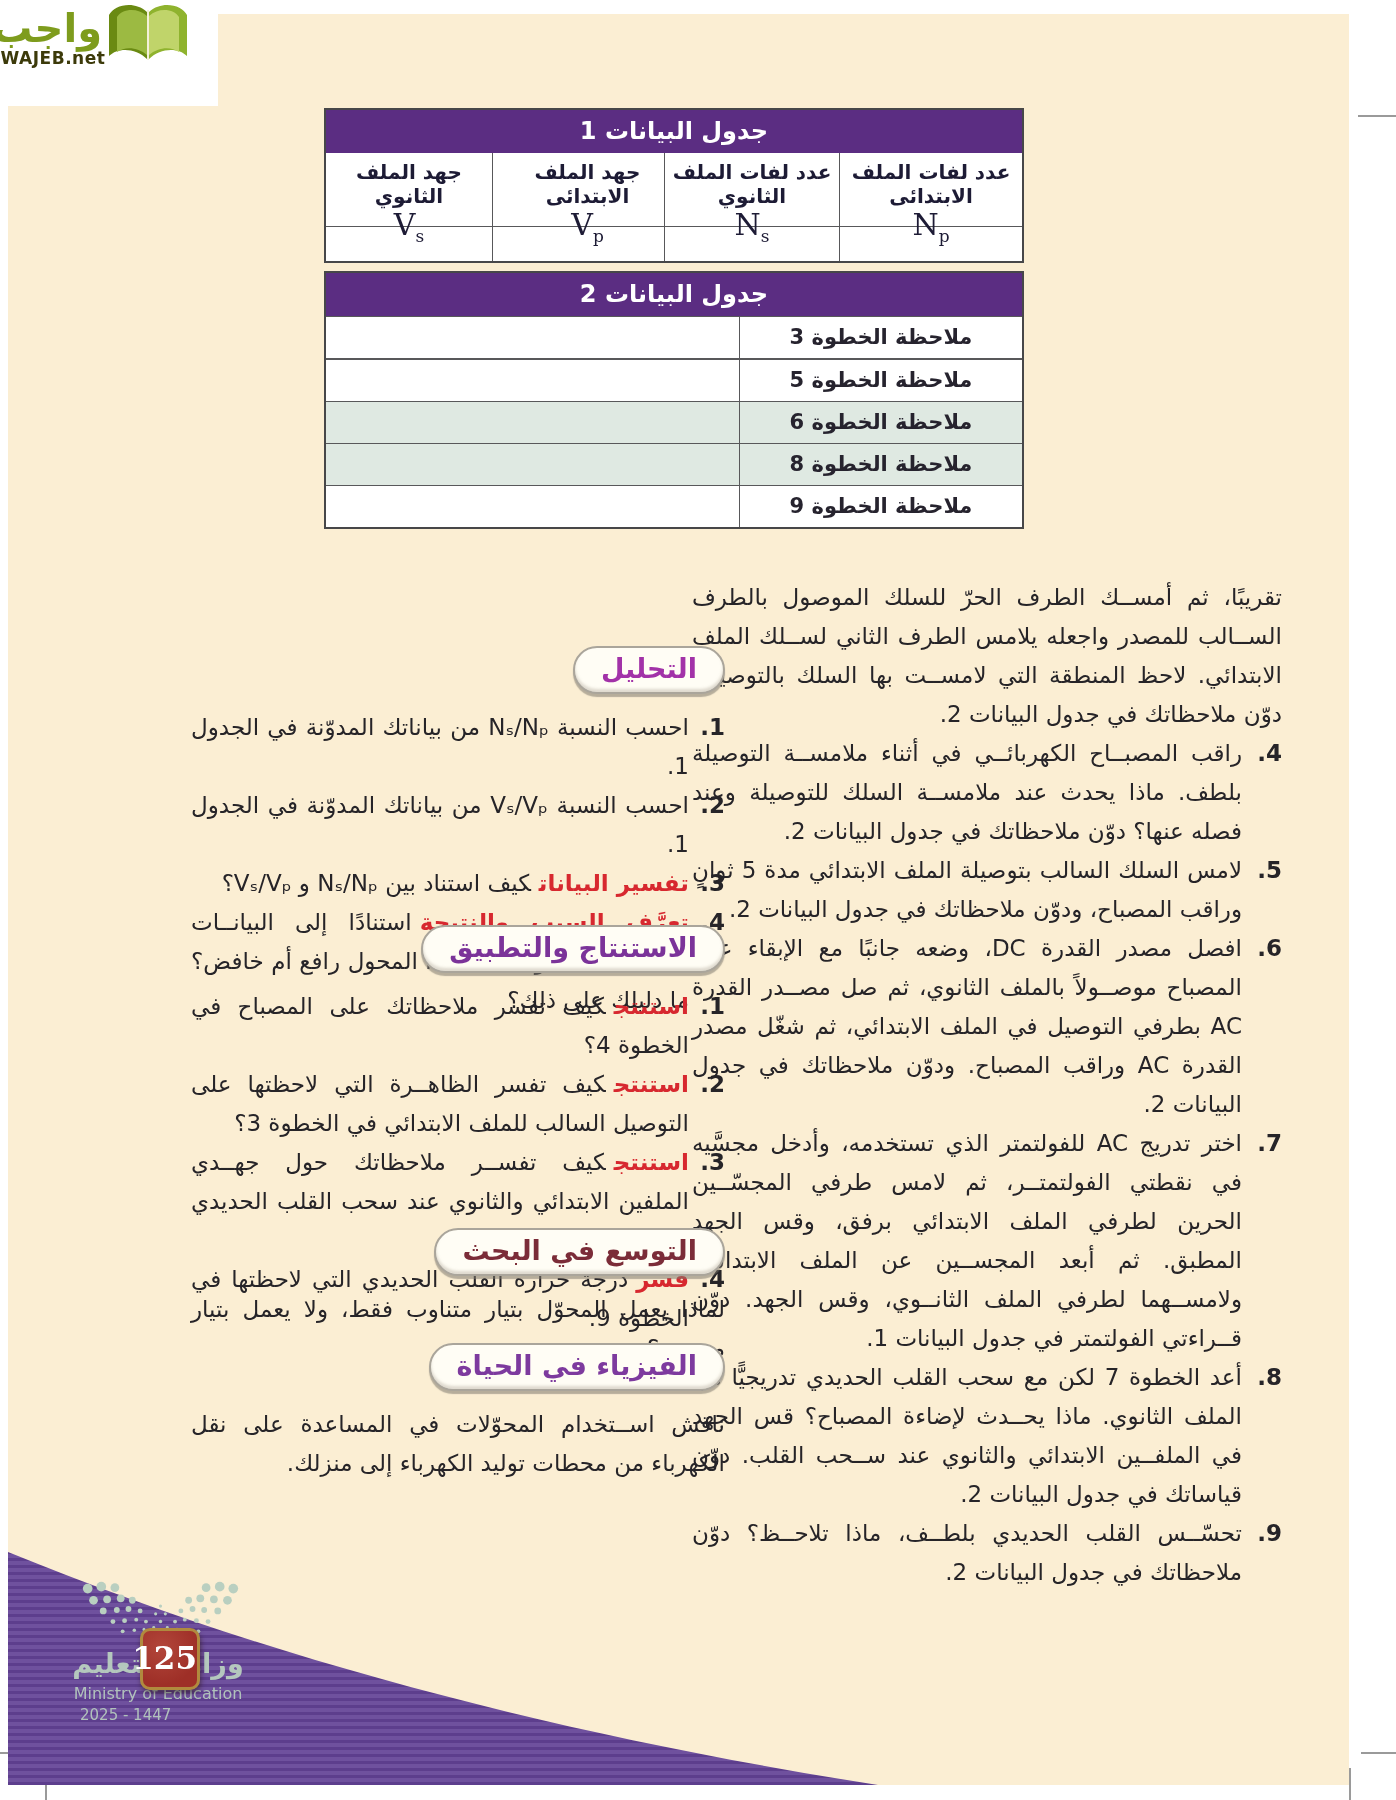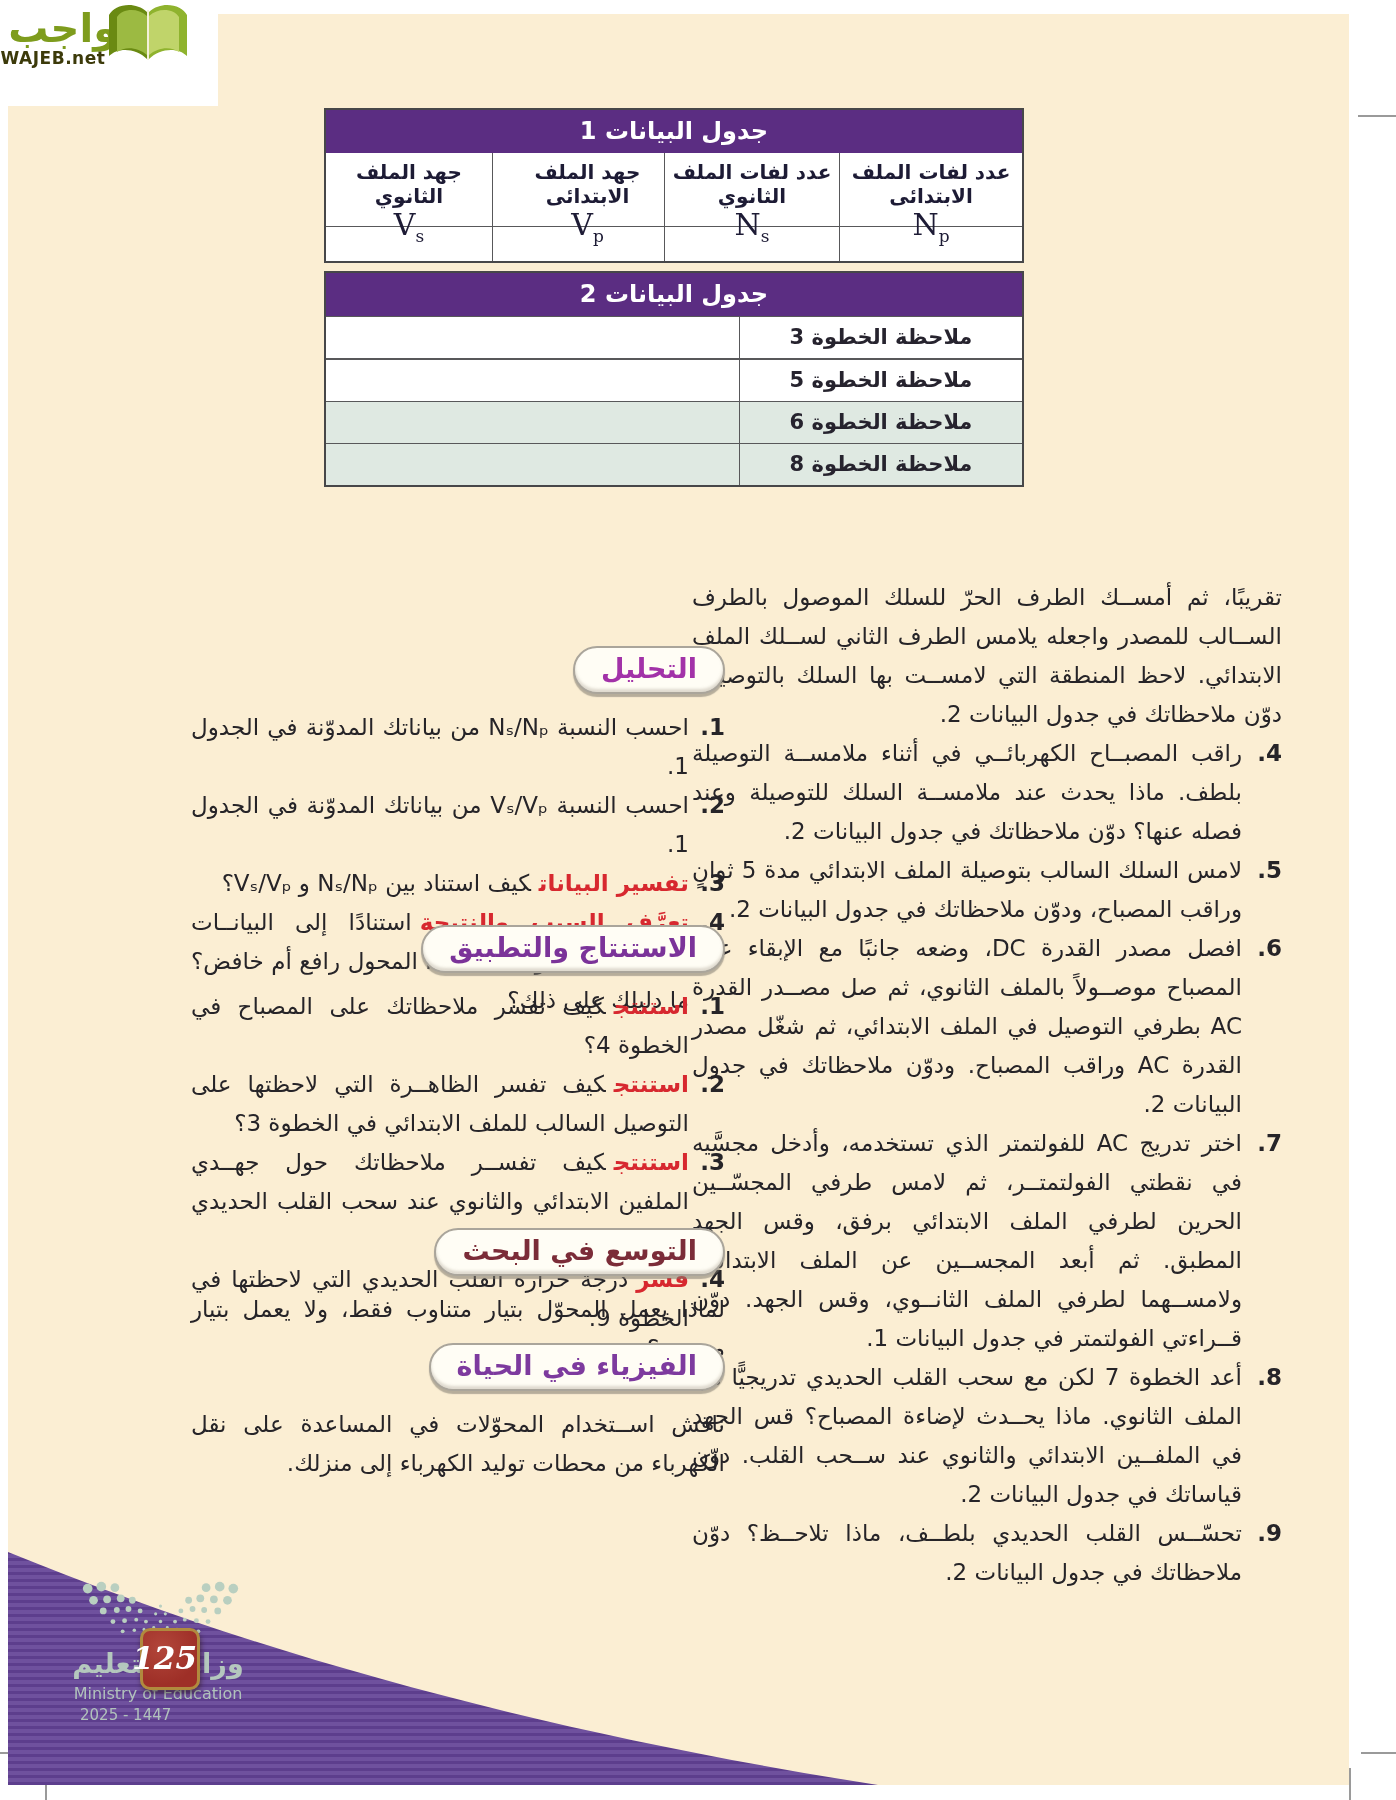--- a/index.html
+++ b/index.html
@@ -8,21 +8,21 @@
     font-family:"DejaVu Sans",sans-serif;color:#262428;overflow:hidden;
   }
   .page{
     position:absolute;left:8px;top:14px;width:1341px;height:1771px;
     background:var(--cream,#fbeed3);
   }
   
   .crop{position:absolute;background:#9a9a9a;}
   
   .brand{position:absolute;left:0;top:0;width:218px;height:106px;background:#fff;z-index:6;}
-  .brand-ar{position:absolute;left:20px;top:8px;width:98px;text-align:center;
+  .brand-ar{position:absolute;left:4px;top:8px;width:98px;text-align:center;
     font-size:40px;font-weight:bold;color:var(--brand_green,#7e9c1d);line-height:1;}
   .brand-en{position:absolute;left:0px;top:48px;width:106px;text-align:center;direction:ltr;
     font-size:17px;font-weight:bold;color:#3c3a0a;letter-spacing:.5px;}
   .brand-book{position:absolute;left:102px;top:2px;}
   
   .watermark{position:absolute;z-index:1;pointer-events:none;}
   
   .tables{position:absolute;left:324px;top:108px;width:700px;z-index:2;}
   .t-title{height:43px;line-height:43px;text-align:center;color:#fff;font-weight:bold;
     font-size:24px;background:var(--table_header,#5b2d82);}
@@ -68,21 +68,21 @@
   .ministry-ar{position:absolute;left:66px;top:1648px;width:184px;text-align:center;z-index:4;
     font-size:27px;font-weight:bold;color:var(--ministry_green,#b9cfc0);opacity:.95;}
   .ministry-en{position:absolute;left:66px;top:1684px;width:184px;text-align:center;z-index:4;
     direction:ltr;font-size:16px;color:var(--ministry_green,#b9cfc0);opacity:.9;}
   .ministry-years{position:absolute;left:80px;top:1706px;width:120px;text-align:left;z-index:4;
     direction:ltr;font-size:15px;color:var(--ministry_green,#b9cfc0);opacity:.9;}
   .page-badge{position:absolute;left:140px;top:1628px;width:54px;height:56px;z-index:5;
     background:radial-gradient(circle at 35% 30%, #b2463a, var(--badge_red,#9e2f27) 70%);
     border:3px solid #b08a3e;border-radius:10px;box-shadow:1px 3px 5px rgba(40,20,10,.5);
     color:#fff;font-family:"DejaVu Serif",serif;font-weight:bold;font-size:31px;
-    text-align:left;line-height:54px;font-style:italic;}
+    text-align:left;line-height:54px;}
 </style>
 </head>
 <body>
 
 <div class="page"></div>
 
 <div class="crop" style="left:47px;top:0;width:2px;height:36px;"></div>
 <div class="crop" style="left:1358px;top:115px;width:38px;height:2px;"></div>
 <div class="crop" style="left:0;top:1752px;width:33px;height:2px;"></div>
 <div class="crop" style="left:45px;top:1767px;width:2px;height:33px;"></div>
@@ -148,20 +148,24 @@
     <div class="t2-row">
       <div class="t2-label">ملاحظة الخطوة 5</div>
       <div class="t2-value"></div>
     </div>
     <div class="t2-row shaded">
       <div class="t2-label">ملاحظة الخطوة 6</div>
       <div class="t2-value"></div>
     </div>
     <div class="t2-row shaded">
       <div class="t2-label">ملاحظة الخطوة 8</div>
+      <div class="t2-value"></div>
+    </div>
+    <div class="t2-row">
+      <div class="t2-label">ملاحظة الخطوة 9</div>
       <div class="t2-value"></div>
     </div>
   </div>
 </div>
 
 <div class="rcol">
   <div class="step" style="padding-right:0;">تقريبًا، ثم أمســك الطرف الحرّ للسلك الموصول بالطرف الســالب للمصدر واجعله يلامس الطرف الثاني لســلك الملف الابتدائي. لاحظ المنطقة التي لامســت بها السلك بالتوصيلة. دوّن ملاحظاتك في جدول البيانات 2.</div>
   <div class="step">
     <span class="step-num">4.</span>
     <span>راقب المصبــاح الكهربائــي في أثناء ملامســة التوصيلة بلطف. ماذا يحدث عند ملامســة السلك للتوصيلة وعند فصله عنها؟ دوّن ملاحظاتك في جدول البيانات 2.</span>

